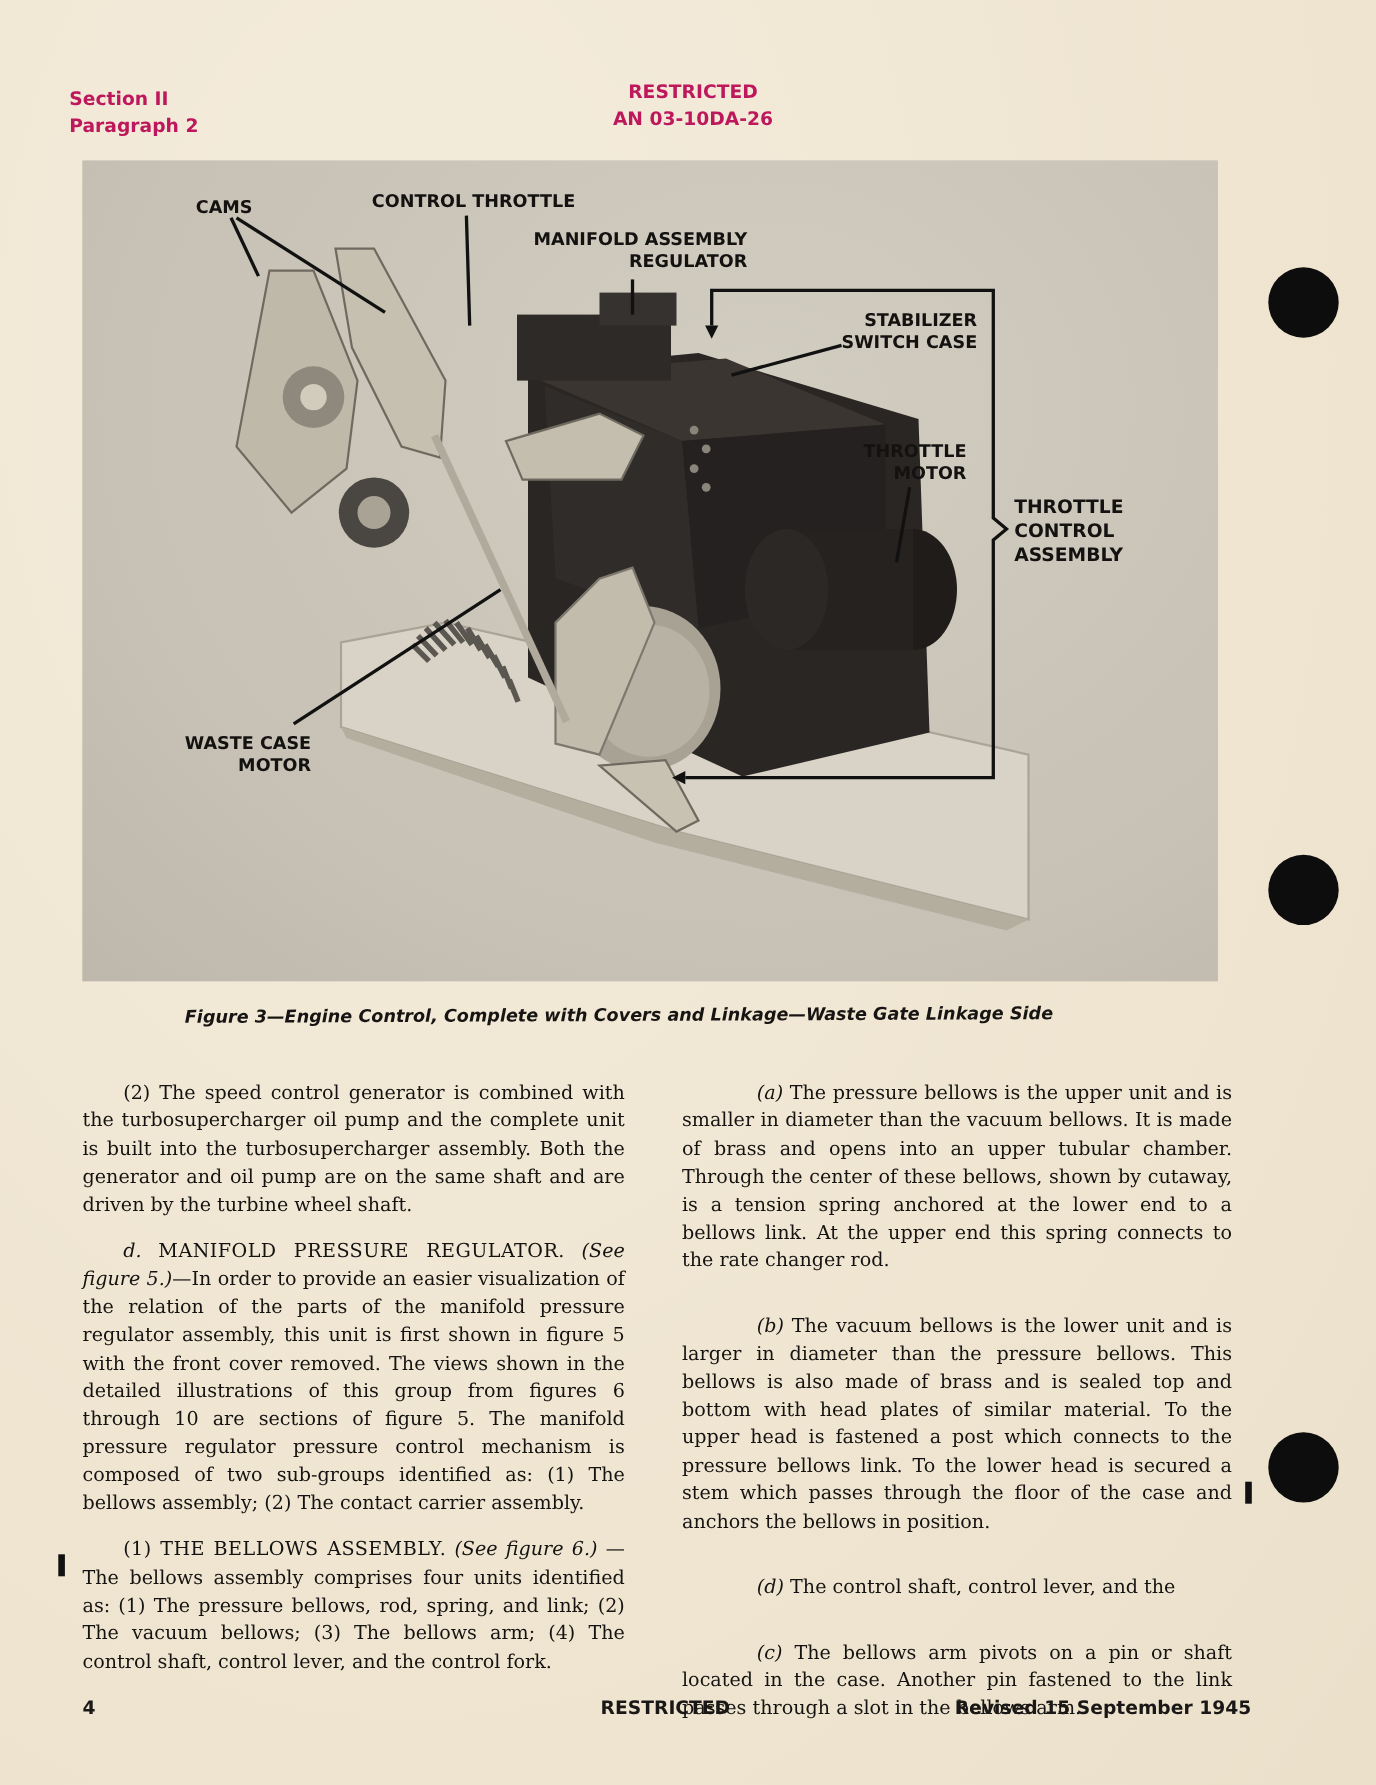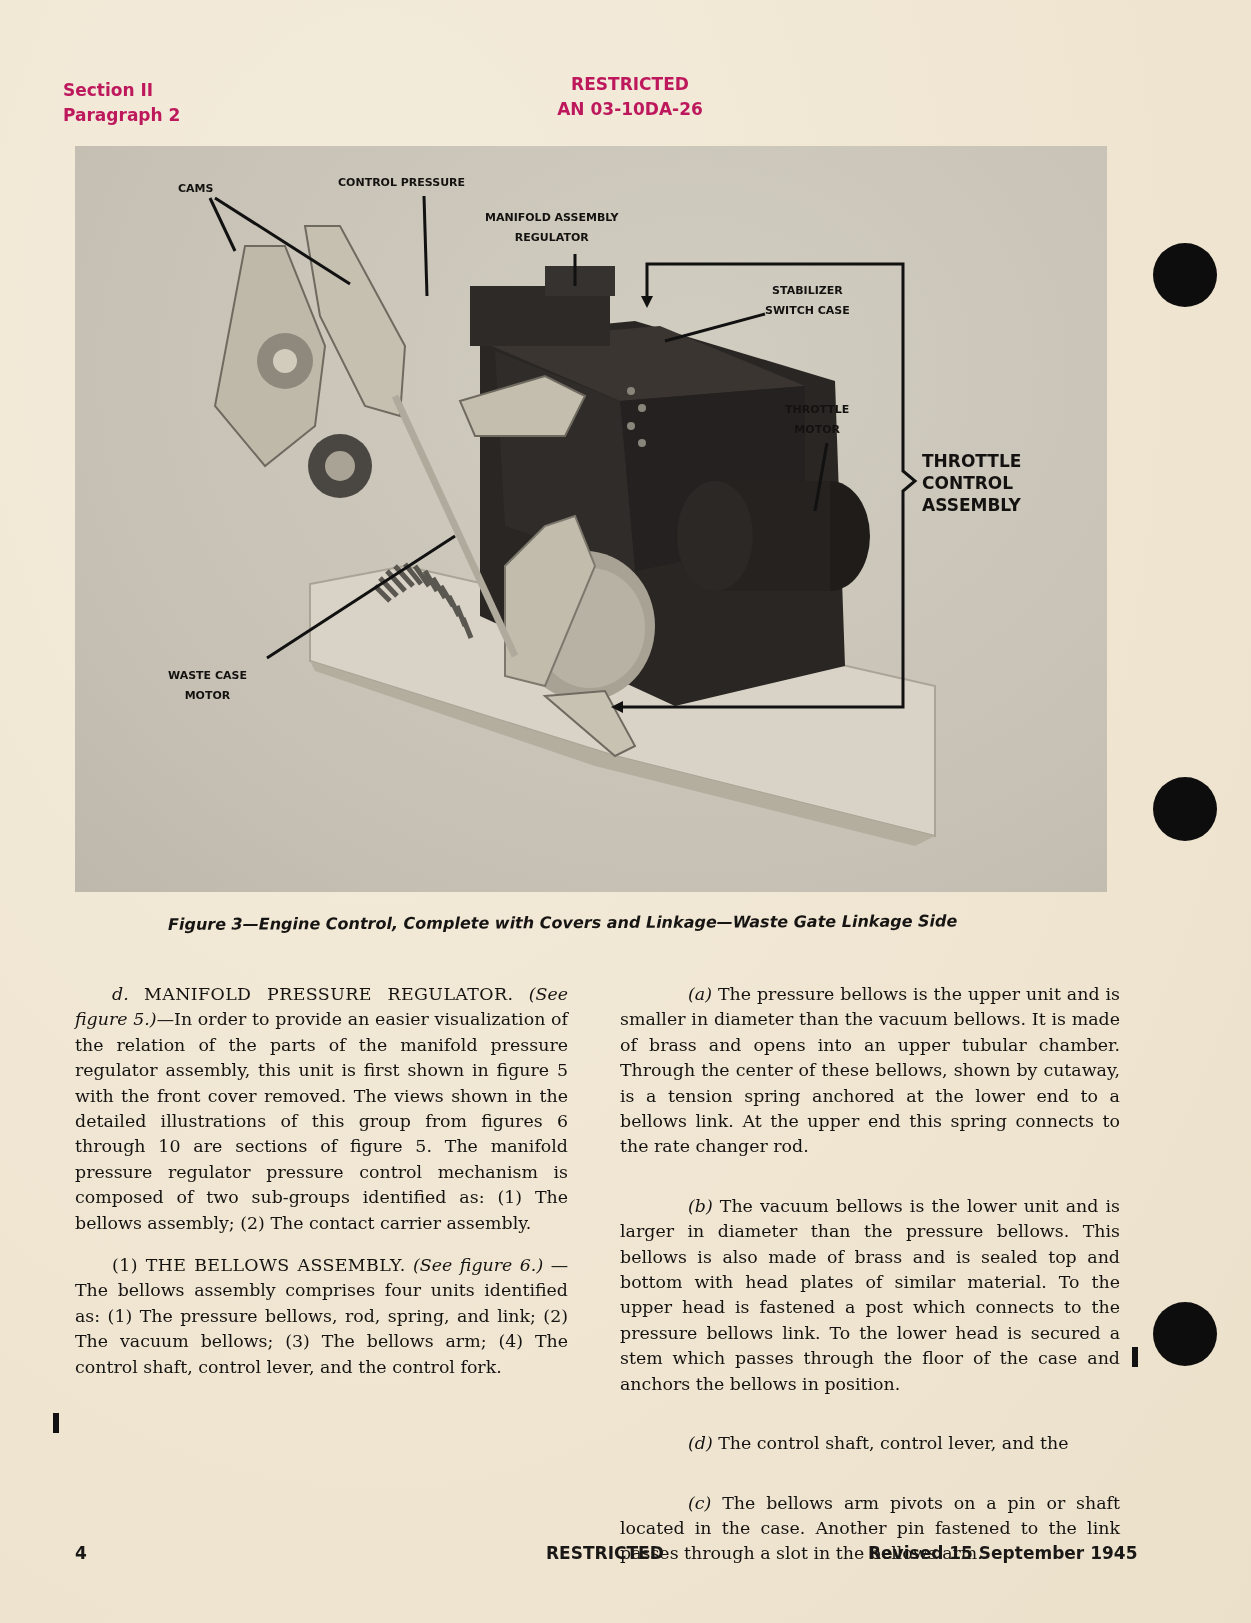--- a/index.html
+++ b/index.html
@@ -11,21 +11,21 @@
   }
   .hdr { position:absolute; font-family:"DejaVu Sans", sans-serif; font-weight:bold; font-size:17px; line-height:25px; color:#be185d; }
   .hdr-left { left:63px; top:78px; }
   .hdr-center { left:480px; width:300px; top:72px; text-align:center; }
   .figure {
     position:absolute; left:75px; top:146px; width:1032px; height:746px;
     background:#c9c4b7;
     background-image: radial-gradient(ellipse at 60% 30%, #d2cdc1 0%, #c6c1b4 70%, #bdb8ab 100%);
   }
   .figure svg { position:absolute; left:0; top:0; }
-  .lbl { position:absolute; font-family:"DejaVu Sans", sans-serif; font-weight:bold; font-size:11px; line-height:20px; text-align:center; color:#141210; white-space:nowrap; }
+  .lbl { position:absolute; font-family:"DejaVu Sans", sans-serif; font-weight:bold; font-size:16px; line-height:20px; text-align:right; color:#141210; white-space:nowrap; }
   .lbl-big { font-size:17px; line-height:22px; text-align:left; }
   .caption { position:absolute; left:168px; top:913px; width:860px; font-family:"DejaVu Sans", sans-serif; font-weight:bold; font-style:italic; font-size:16px; color:#171513; transform:rotate(-0.25deg); }
   .col { position:absolute; font-size:17.4px; line-height:25.4px; text-align:justify; color:#151311; }
   .col p { margin:0 0 17px 0; text-indent:37px; }
   .col-left { left:75px; top:982px; width:493px; }
   .col-right { left:620px; top:982px; width:500px; }
   .col-right p { text-indent:68px; margin-bottom:34px; }
   .sc { letter-spacing:0.4px;margin-top:22px; }
   .it { font-style:italic; }
   .bar-mark { position:absolute; width:6px; height:20px; background:#111; }
@@ -102,21 +102,21 @@
       <line x1="752" y1="297" x2="740" y2="365"></line>
       <line x1="192" y1="512" x2="380" y2="390"></line>
 
       <path d="M572,150 L572,118 L828,118 L828,325 L840,335 L828,345 L828,561 L548,561"></path>
     </g>
     <polygon points="566,150 578,150 572,162" fill="#111"></polygon>
     <polygon points="548,555 548,567 536,561" fill="#111"></polygon>
   </svg>
 
   <div class="lbl" style="left:103px; top:33px;">CAMS</div>
-  <div class="lbl" style="left:263px; top:27px;">CONTROL PRESSURE</div>
+  <div class="lbl" style="left:263px; top:27px;">CONTROL THROTTLE</div>
   <div class="lbl" style="left:410px; top:62px;">
     <div>MANIFOLD ASSEMBLY</div>
     <div>REGULATOR</div>
   </div>
   <div class="lbl" style="left:690px; top:135px;">
     <div>STABILIZER</div>
     <div>SWITCH CASE</div>
   </div>
   <div class="lbl" style="left:710px; top:254px;">
     <div>THROTTLE</div>
@@ -129,20 +129,21 @@
   </div>
   <div class="lbl" style="left:93px; top:520px;">
     <div>WASTE CASE</div>
     <div>MOTOR</div>
   </div>
 </div>
 
 <div class="caption">Figure 3—Engine Control, Complete with Covers and Linkage—Waste Gate Linkage Side</div>
 
 <div class="col col-left">
+  <p>(2) The speed control generator is combined with the turbosupercharger oil pump and the complete unit is built into the turbosupercharger assembly. Both the generator and oil pump are on the same shaft and are driven by the turbine wheel shaft.</p>
   <p>
     <span class="it">d.</span>
     <span class="sc">MANIFOLD PRESSURE REGULATOR.</span>
     <span class="it">(See figure 5.)</span><span>—In order to provide an easier visualization of the relation of the parts of the manifold pressure regulator assembly, this unit is first shown in figure 5 with the front cover removed. The views shown in the detailed illustrations of this group from figures 6 through 10 are sections of figure 5. The manifold pressure regulator pressure control mechanism is composed of two sub-groups identified as: (1) The bellows assembly; (2) The contact carrier assembly.</span>
   </p>
   <p>
     <span class="sc">(1) THE BELLOWS ASSEMBLY.</span>
     <span class="it">(See figure 6.)</span>
     <span>—The bellows assembly comprises four units identified as: (1) The pressure bellows, rod, spring, and link; (2) The vacuum bellows; (3) The bellows arm; (4) The control shaft, control lever, and the control fork.</span>
   </p>

